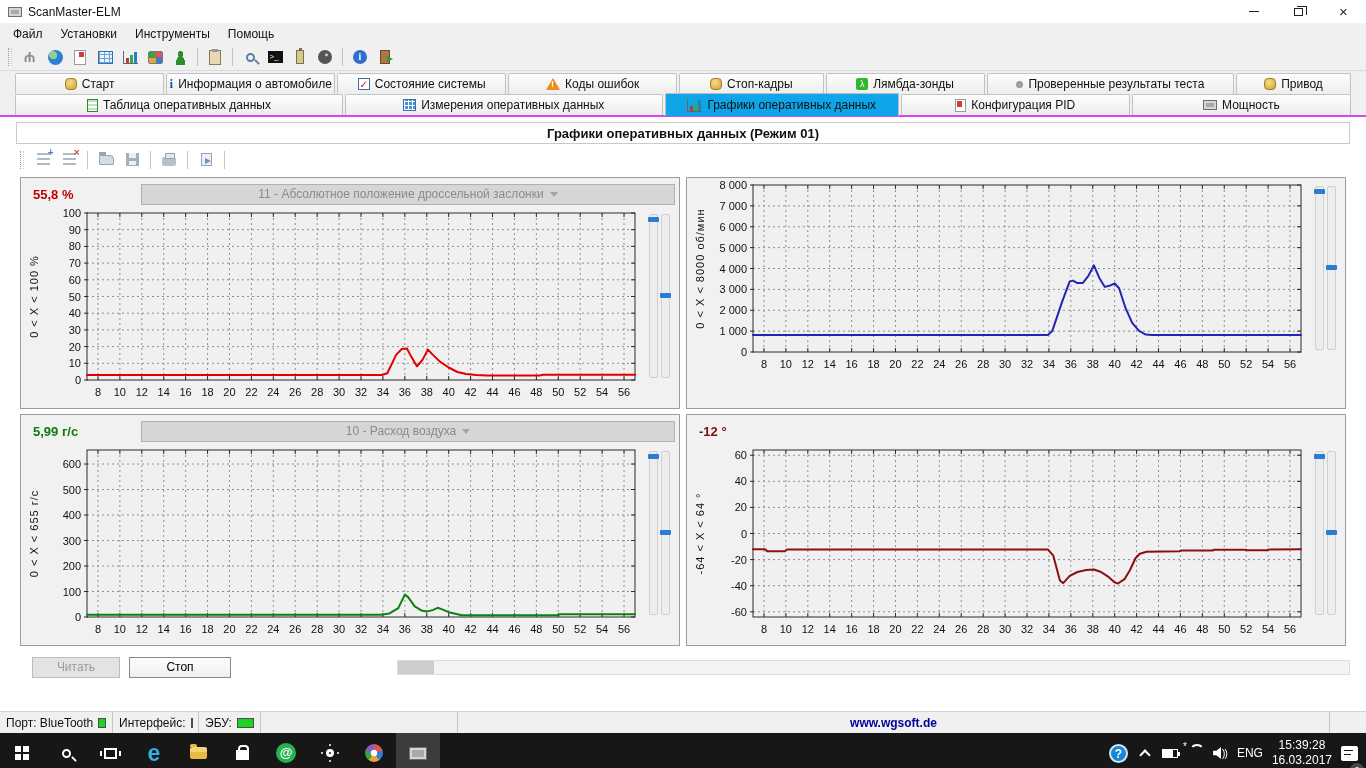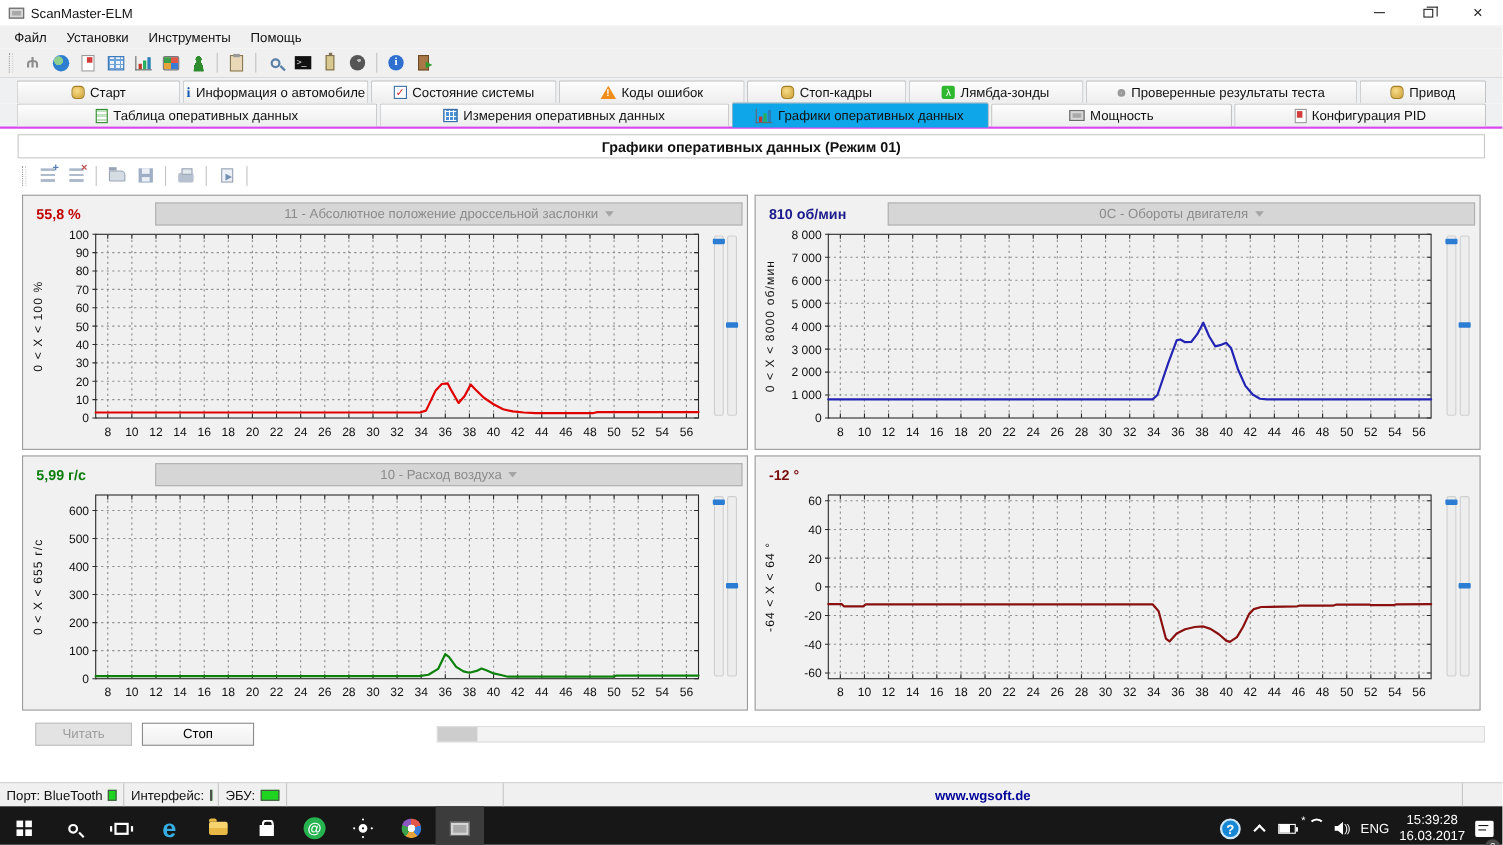--- a/index.html
+++ b/index.html
@@ -294,27 +294,27 @@
       <span>Таблица оперативных данных</span>
     </div>
   <div class="tab" style="flex:3.2">
       <span class="tbi i-grid"></span>
       <span>Измерения оперативных данных</span>
     </div>
   <div class="tab active" style="flex:2.35">
       <span class="tbi i-bars"></span>
       <span>Графики оперативных данных</span>
     </div>
+  <div class="tab" style="flex:2.3">
+      <span class="tbi i-docred"></span>
+      <span>Конфигурация PID</span>
+    </div>
   <div class="tab" style="flex:2.2">
       <span class="tbi i-chip"></span>
       <span>Мощность</span>
-    </div>
-  <div class="tab" style="flex:2.3">
-      <span class="tbi i-docred"></span>
-      <span>Конфигурация PID</span>
     </div>
 </div>
 
 <div class="content">
   <div class="page-title">Графики оперативных данных (Режим 01)</div>
 
   <div class="chart-toolbar">
     <span class="grip"></span>
     <div class="cbtn">
         <span class="ct-tree add"></span>
@@ -503,27 +503,20 @@
               <div class="slider-thumb thumb-top"></div>
             </div>
           <div class="slider-track">
               <div class="slider-thumb thumb-mid"></div>
             </div>
         </div>
       </div>
     </div>
 
     <div class="chart-panel">
-      <div class="chart-header">
-        <span class="chart-value" style="color: rgb(26, 26, 140);">810 об/мин</span>
-        <div class="chart-dd">
-            <span class="dd-text">0C - Обороты двигателя</span>
-            <span class="dd-chev"></span>
-          </div>
-      </div>
       <div class="chart-body">
         <svg class="chart" viewBox="0 0 620 198">
             <rect x="62" y="5" width="548" height="167" fill="#f0f0f0" stroke="#2b2b2b" stroke-width="1"></rect>
             <line x1="72.96000000000001" y1="5" x2="72.96000000000001" y2="172" stroke="#8f8f8f" stroke-width="1" stroke-dasharray="2 3"></line>
             <line x1="72.96000000000001" y1="5" x2="72.96000000000001" y2="9" stroke="#2b2b2b"></line>
             <line x1="72.96000000000001" y1="168" x2="72.96000000000001" y2="172" stroke="#2b2b2b"></line>
             <text x="72.96000000000001" y="188" text-anchor="middle" font-size="11" fill="#111">8</text>
             <line x1="94.88" y1="5" x2="94.88" y2="172" stroke="#8f8f8f" stroke-width="1" stroke-dasharray="2 3"></line>
             <line x1="94.88" y1="5" x2="94.88" y2="9" stroke="#2b2b2b"></line>
             <line x1="94.88" y1="168" x2="94.88" y2="172" stroke="#2b2b2b"></line>

